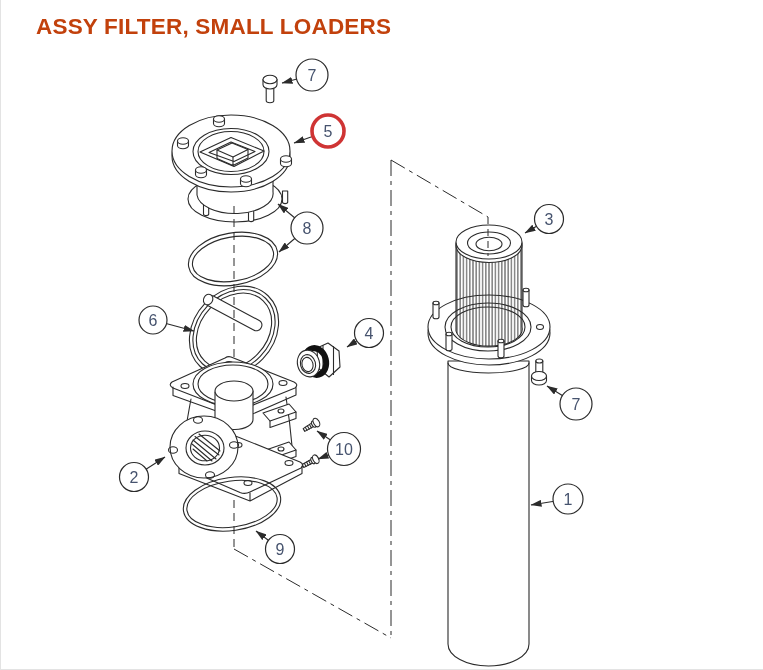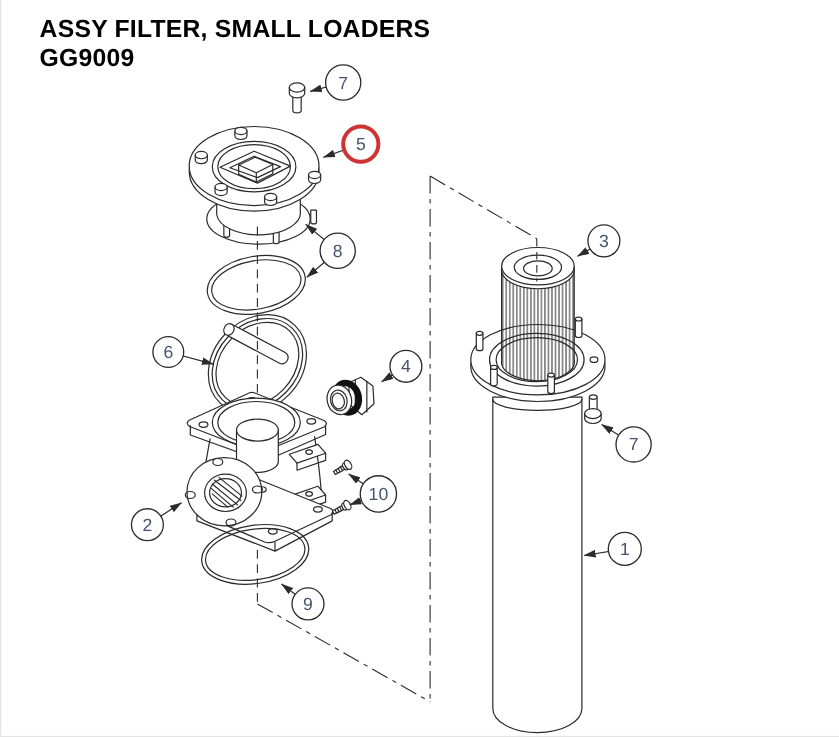--- a/index.html
+++ b/index.html
@@ -9,39 +9,39 @@
     background:#ffffff;
     border-left:1px solid #e3e3e3;
     border-bottom:1px solid #e3e3e3;
     box-sizing:border-box;
     overflow:hidden;
     font-family:"Liberation Sans",sans-serif;
   }
   .title{
     position:absolute;left:35px;top:14px;
     font-weight:700;font-size:22.5px;line-height:26px;
-    letter-spacing:0.2px;color:#000000;
+    letter-spacing:0.2px;color:#c2410c;
     font-family:"Liberation Sans",sans-serif;
     white-space:pre;
   }
   svg{position:absolute;left:0;top:0;}
   .ln{fill:none;stroke:#2b2b2b;stroke-width:1.1;stroke-linecap:round;stroke-linejoin:round;}
   .wf{fill:#ffffff;stroke:#2b2b2b;stroke-width:1.1;stroke-linecap:round;stroke-linejoin:round;}
   .cl{fill:none;stroke:#2b2b2b;stroke-width:1;}
   .leader{fill:none;stroke:#2b2b2b;stroke-width:1.1;}
   .bubble{fill:#ffffff;stroke:#2b2b2b;stroke-width:1.2;}
   .bubble-hot{fill:#ffffff;stroke:#cf3434;stroke-width:3.6;}
   .digit{font-family:"Liberation Sans",sans-serif;font-size:16px;fill:#46536e;text-anchor:middle;}
 </style>
 </head>
 <body>
 
 <div class="page">
 
-  <div class="title"><span>ASSY FILTER, SMALL LOADERS</span><br><span>GG9009</span></div>
+  <div class="title"><span>ASSY FILTER, SMALL LOADERS</span><br></div>
 
   <svg width="763" height="670" viewBox="0 0 763 670">
     <defs>
       <marker id="arw" markerWidth="11" markerHeight="7" refX="10.5" refY="3.5" orient="auto" markerUnits="userSpaceOnUse">
         <path d="M0,0 L11,3.5 L0,7 Z" fill="#2b2b2b"></path>
       </marker>
       <pattern id="pleats" width="3.2" height="6" patternUnits="userSpaceOnUse">
         <path d="M1.6,0 V6" stroke="#2b2b2b" stroke-width="0.9"></path>
       </pattern>
     </defs>

